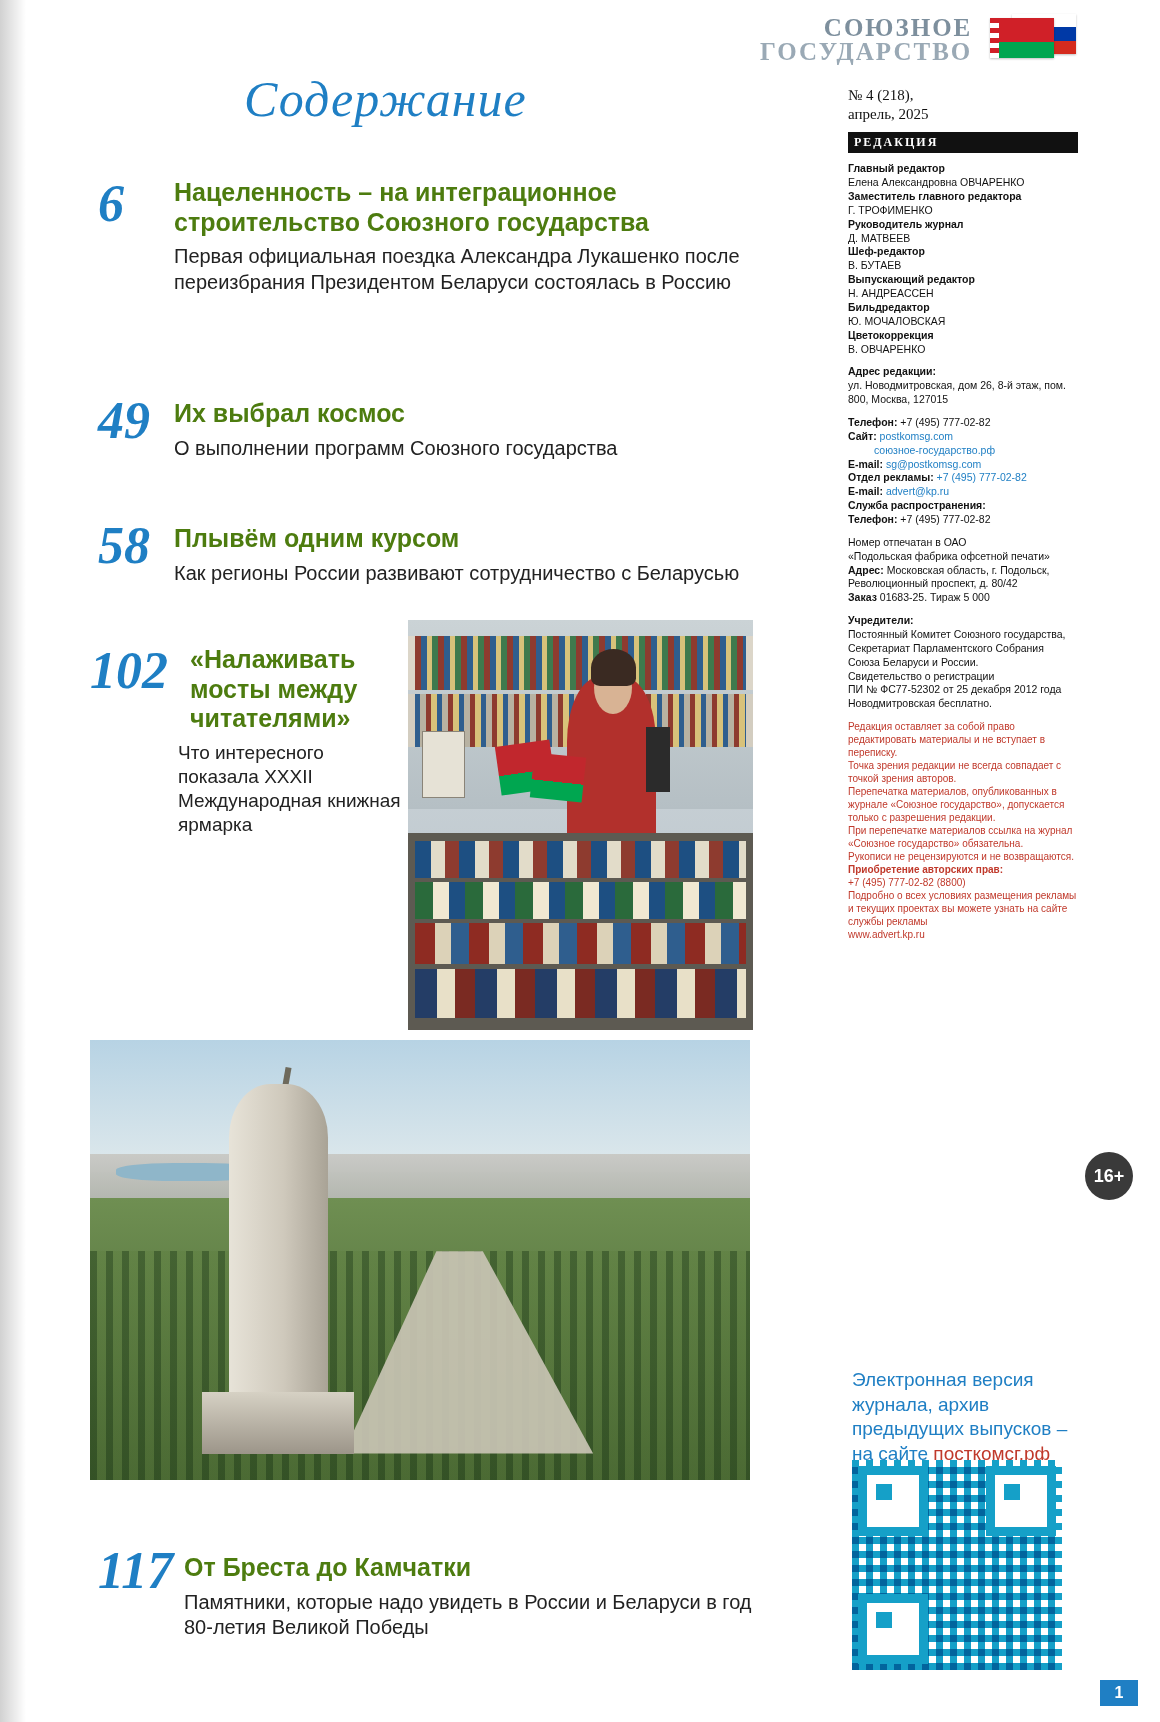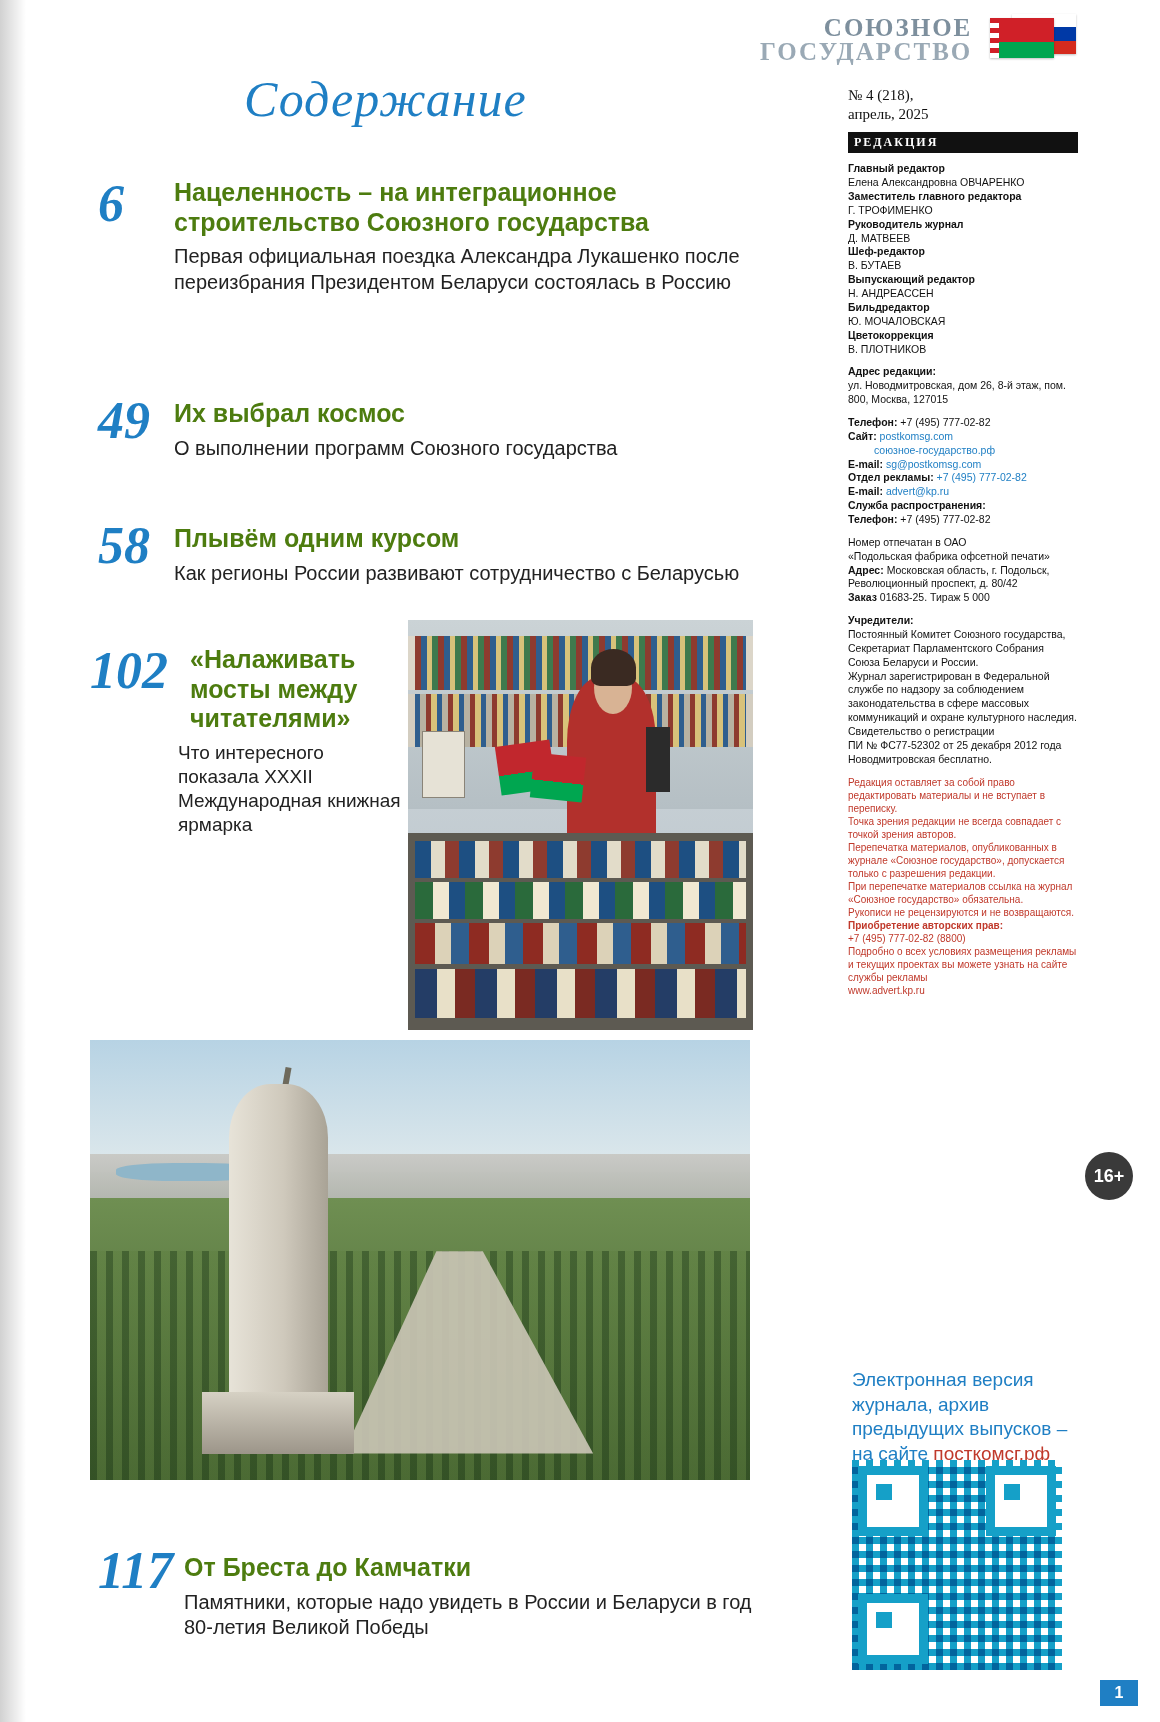--- a/index.html
+++ b/index.html
@@ -364,21 +364,21 @@
     <div>Г. ТРОФИМЕНКО</div>
     <div class="lbl">Руководитель журнал</div>
     <div>Д. МАТВЕЕВ</div>
     <div class="lbl">Шеф-редактор</div>
     <div>В. БУТАЕВ</div>
     <div class="lbl">Выпускающий редактор</div>
     <div>Н. АНДРЕАССЕН</div>
     <div class="lbl">Бильдредактор</div>
     <div>Ю. МОЧАЛОВСКАЯ</div>
     <div class="lbl">Цветокоррекция</div>
-    <div>В. ПЛОТНИКОВ</div>
+    <div>В. ОВЧАРЕНКО</div>
   </div>
 
   <div class="blk">
     <div class="lbl">Адрес редакции:</div>
     <div>ул. Новодмитровская, дом 26, 8-й этаж, пом. 800, Москва, 127015</div>
   </div>
 
   <div class="blk">
     <div><span class="lbl">Телефон:</span>
       <span>+7 (495) 777-02-82</span></div>
@@ -402,21 +402,20 @@
     <div><span class="lbl">Адрес:</span>
       <span>Московская область, г. Подольск, Революционный проспект, д. 80/42</span></div>
     <div><span class="lbl">Заказ</span>
       <span>01683-25. Тираж 5 000</span></div>
   </div>
 
 
   <div class="blk">
     <div class="lbl">Учредители:</div>
     <div>Постоянный Комитет Союзного государства, Секретариат Парламентского Собрания Союза Беларуси и России.</div>
-    <div>Журнал зарегистрирован в Федеральной службе по надзору за соблюдением законодательства в сфере массовых коммуникаций и охране культурного наследия.</div>
     <div>Свидетельство о регистрации</div>
     <div>ПИ № ФС77-52302 от 25 декабря 2012 года</div>
     <div>Новодмитровская бесплатно.</div>
   </div>
 
   <div class="blk red-note tiny">
     <div>Редакция оставляет за собой право редактировать материалы и не вступает в переписку.</div>
     <div>Точка зрения редакции не всегда совпадает с точкой зрения авторов.</div>
     <div>Перепечатка материалов, опубликованных в журнале «Союзное государство», допускается только с разрешения редакции.</div>
     <div>При перепечатке материалов ссылка на журнал «Союзное государство» обязательна.</div>

